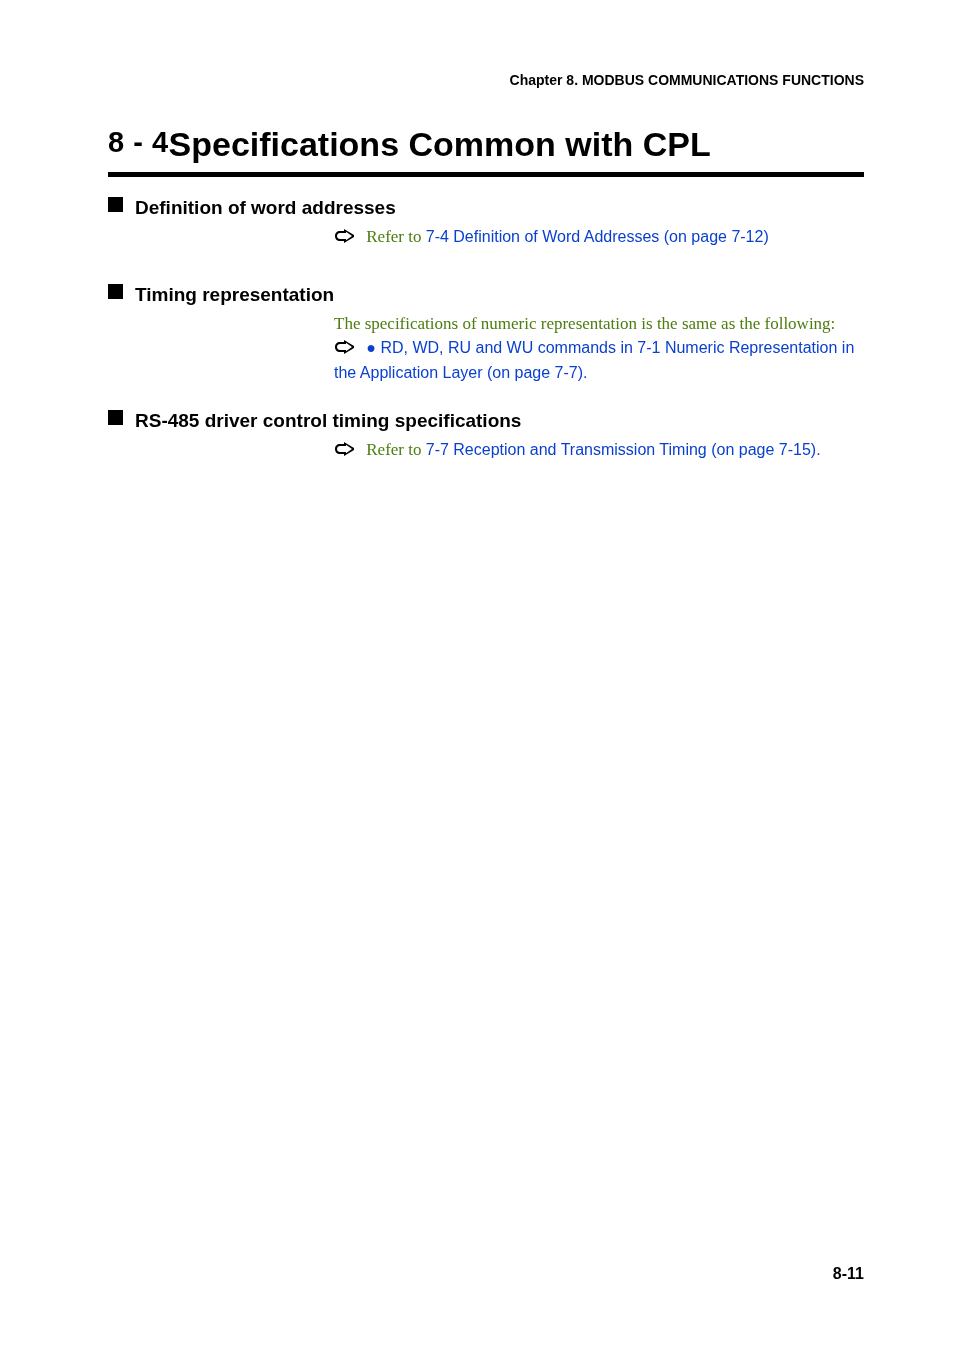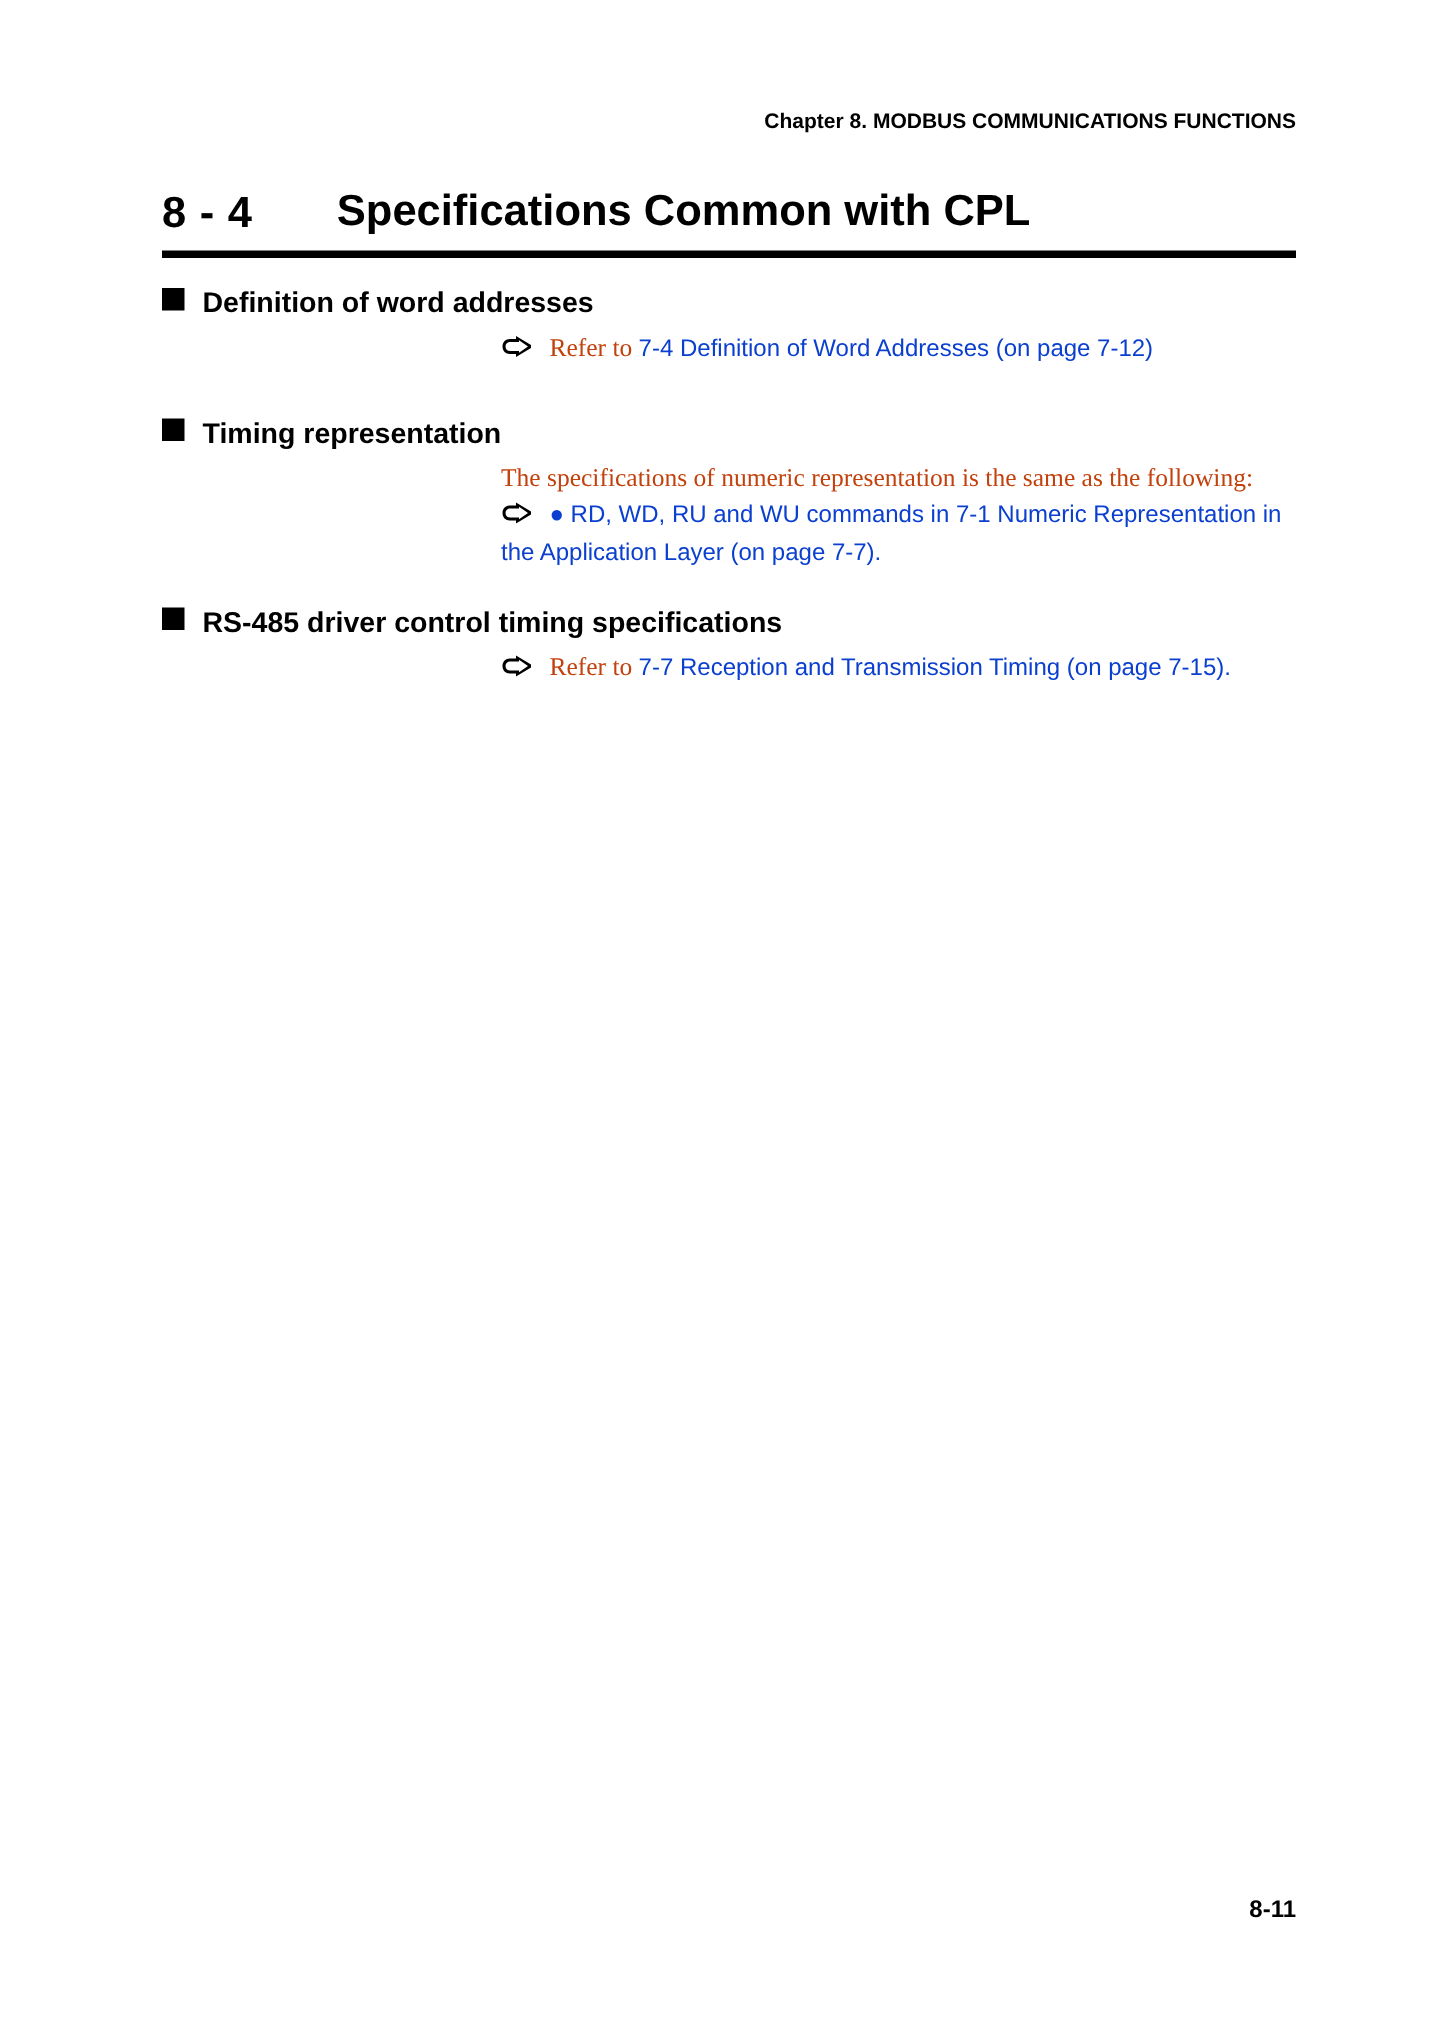--- a/index.html
+++ b/index.html
@@ -19,35 +19,34 @@
   .run-head {
     font-family: Arial, Helvetica, sans-serif;
     font-weight: bold;
     font-size: 14px;
     text-align: right;
     margin-bottom: 36px;
   }
   .title-row {
     display: flex;
     align-items: flex-start;
-    gap: 56px;
     margin-bottom: 8px;
   }
   .sec-num {
     font-family: Arial, Helvetica, sans-serif;
     font-weight: bold;
     font-size: 29px;
     white-space: nowrap;
     letter-spacing: 0.5px;
     padding-top: 2px;
   }
   .sec-title {
     font-family: Arial, Helvetica, sans-serif;
     font-weight: bold;
-    font-size: 29px;
+    font-size: 34px;
     line-height: 1.18;
   }
   .black-rule {
     height: 5px;
     background: #000;
     width: 100%;
     margin-bottom: 20px;
   }
   .sub-h {
     font-family: Arial, Helvetica, sans-serif;
@@ -64,21 +63,21 @@
     height: 15px;
     background: #000;
     flex: 0 0 15px;
   }
   .body-block {
     padding-left: 226px;
     font-size: 17px;
     line-height: 1.45;
   }
   .body-block p { margin: 0; }
-  .serif-black { color: #c2410c; }
+  .serif-black { color: #4d7c0f; }
   .ref-link {
     font-family: Arial, Helvetica, sans-serif;
     color: #0a3fcf;
     font-size: 16px;
   }
   .ref-link .bullet-dot {
     font-family: Arial, Helvetica, sans-serif;
   }
   .hand-icon {
     display: inline-block;

